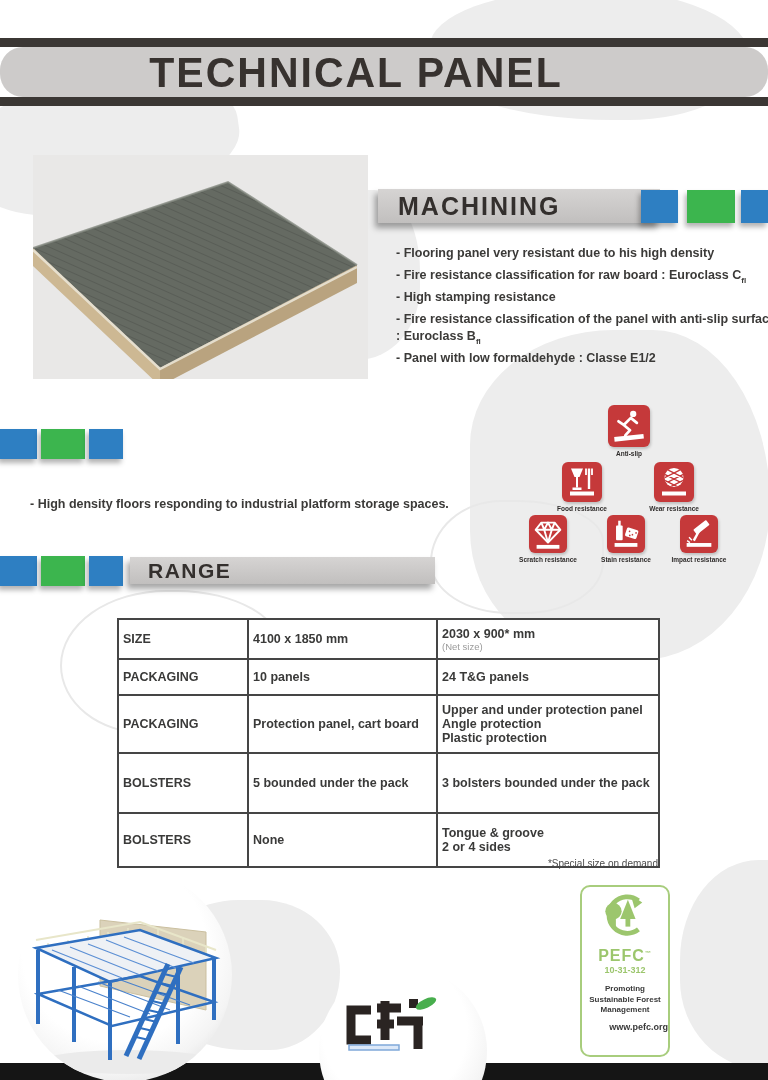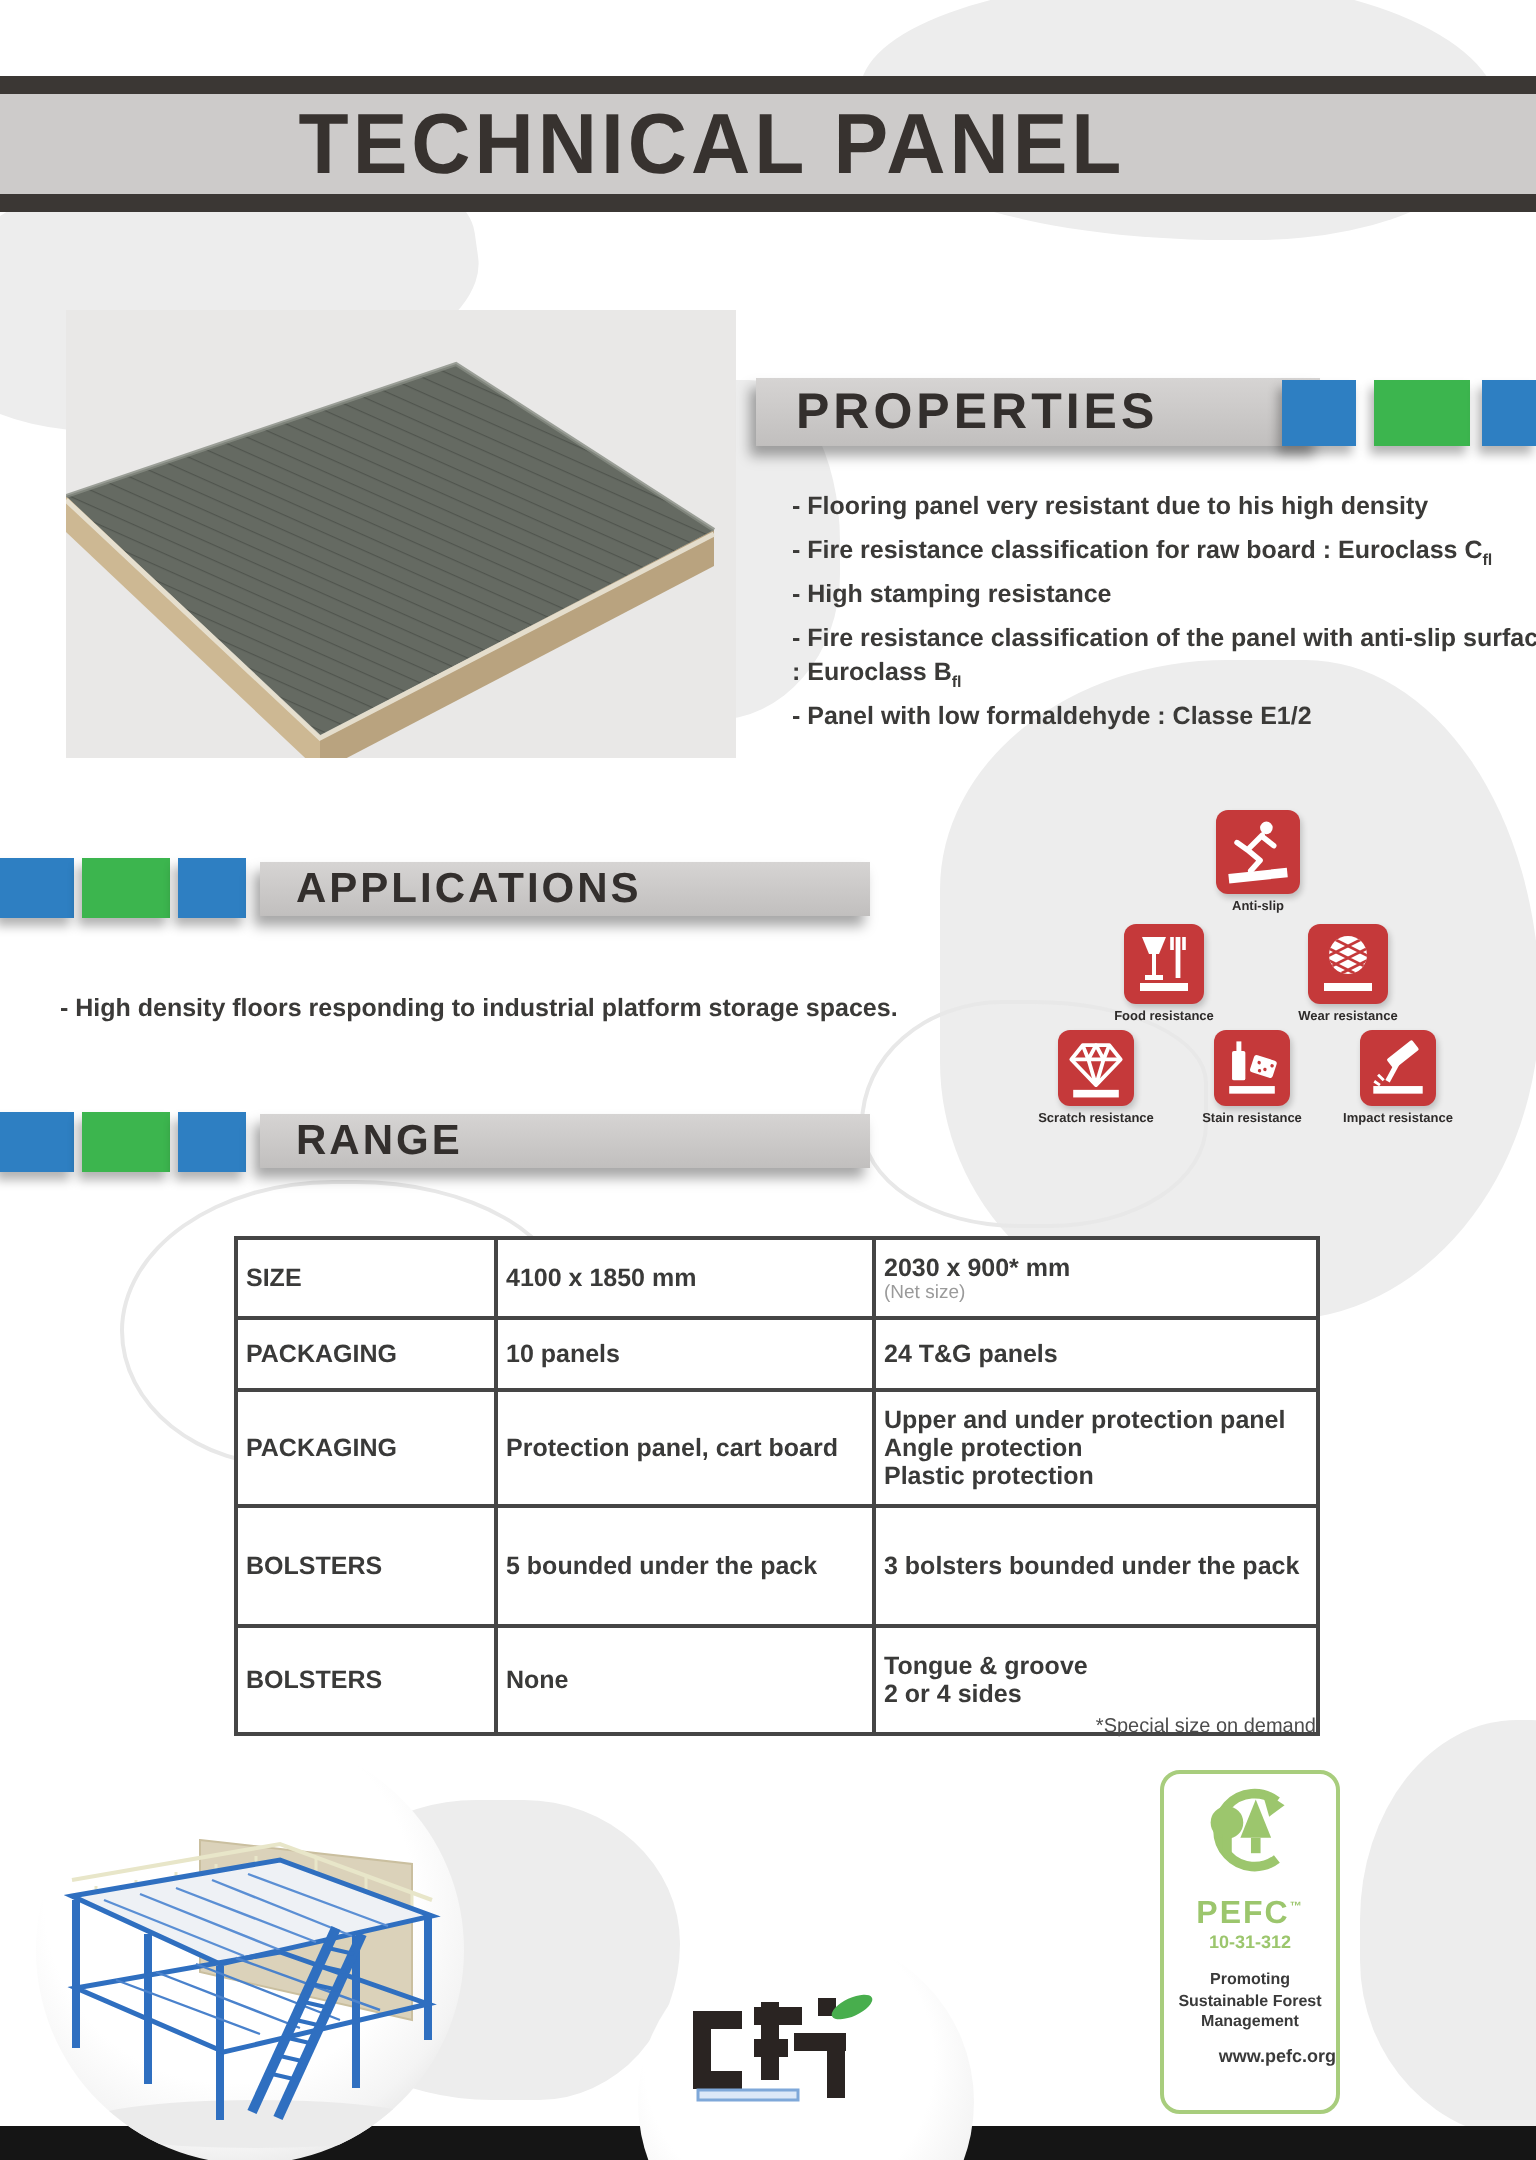--- a/index.html
+++ b/index.html
@@ -3,21 +3,21 @@
 <meta charset="utf-8">
 <style>
   html,body{margin:0;padding:0;background:#fff;}
   .page{position:relative;width:768px;height:1080px;overflow:hidden;background:#ffffff;
         font-family:"Liberation Sans",sans-serif;color:#3a3634;}
   
   .blob{position:absolute;background:#ededed;z-index:0;}
   .blob.outline{background:transparent;border:2px solid #e8e8e8;}
   
   .band-strip{position:absolute;left:0;width:768px;height:9px;background:#3b3734;z-index:2;}
-  .band{position:absolute;left:0;top:47px;width:768px;height:50px;background:#cdcbca;z-index:2;text-align:center;}
+  .band{position:absolute;left:0;top:47px;width:768px;height:50px;background:#cdcbca;z-index:2;text-align:center;border-radius:23px;}
   .band .title{display:inline-block;font-size:41px;font-weight:bold;letter-spacing:2px;color:#37322f;
                line-height:50px;transform:translateX(-28px) scaleY(1.04);white-space:nowrap;}
   
   .photo{position:absolute;left:33px;top:155px;width:335px;height:224px;background:#e9e8e7;z-index:1;}
   
   .graybar{position:absolute;background:linear-gradient(#d6d4d3,#c1bfbe);box-shadow:-3px 5px 6px rgba(0,0,0,0.35);
            z-index:2;color:#332f2d;font-weight:bold;white-space:nowrap;}
   .sq{position:absolute;z-index:2;box-shadow:-2px 4px 5px rgba(0,0,0,0.3);}
   .sq.blue{background:#2e7fc2;} .sq.green{background:#3cb54e;}
   .props-bar{left:378px;top:189px;width:262px;height:34px;font-size:25px;letter-spacing:2px;line-height:34px;padding-left:20px;}
@@ -91,40 +91,37 @@
       <polygon points="0,93 127,213 127,231 0,111" fill="#cdb893"></polygon>
       <polygon points="127,213 324,110 324,128 127,231" fill="#b9a37f"></polygon>
       <polygon points="0,93 195,27 324,110 127,213" fill="#656a62"></polygon>
       <polygon points="0,93 195,27 324,110 127,213" fill="url(#hatch)"></polygon>
       <polyline points="0,93 195,27 324,110" fill="none" stroke="#878c83" stroke-width="2" opacity="0.8"></polyline>
       <polyline points="0,95 127,214 324,112" fill="none" stroke="#e9e3d5" stroke-width="2.5" opacity="0.9"></polyline>
     </svg>
   </div>
 
   <div class="graybar props-bar">
-    <span>PROPERTIES</span>
+    <span>MACHINING</span>
   </div>
   <div class="sq blue" style="left:641px;top:190px;width:37px;height:33px;"></div>
   <div class="sq green" style="left:687px;top:190px;width:48px;height:33px;"></div>
   <div class="sq blue" style="left:741px;top:190px;width:27px;height:33px;"></div>
 
   <div class="props-list">
     <div><span>- Flooring panel very resistant due to his high density</span><sub></sub></div>
     <div><span>- Fire resistance classification for raw board : Euroclass C</span><sub>fl</sub></div>
     <div><span>- High stamping resistance</span><sub></sub></div>
     <div><span>- Fire resistance classification of the panel with anti-slip surface : Euroclass B</span><sub>fl</sub></div>
     <div><span>- Panel with low formaldehyde : Classe E1/2</span><sub></sub></div>
   </div>
 
   <div class="sq blue" style="left:0;top:429px;width:37px;height:30px;"></div>
   <div class="sq green" style="left:41px;top:429px;width:44px;height:30px;"></div>
   <div class="sq blue" style="left:89px;top:429px;width:34px;height:30px;"></div>
-  <div class="graybar apps-bar">
-    <span>APPLICATIONS</span>
-  </div>
   <div class="apps-text">- High density floors responding to industrial platform storage spaces.</div>
 
   <div class="ricon" style="left:608px;top:405px;width:42px;height:42px;">
     <svg viewBox="0 0 40 40">
         <g stroke="#fff" stroke-width="2.6" fill="none" stroke-linecap="round">
       <circle cx="24" cy="8.5" r="3" fill="#fff" stroke="none"></circle>
       <path d="M22,12 L15,19 M15,19 L21,24 M15,19 L10,15.5 M21,24 L16.5,29 M22.5,13 L27.5,17"></path>
         </g>
       <rect x="6" y="29" width="28" height="4.5" fill="#fff" transform="rotate(-6 20 31)"></rect>
       </svg>

